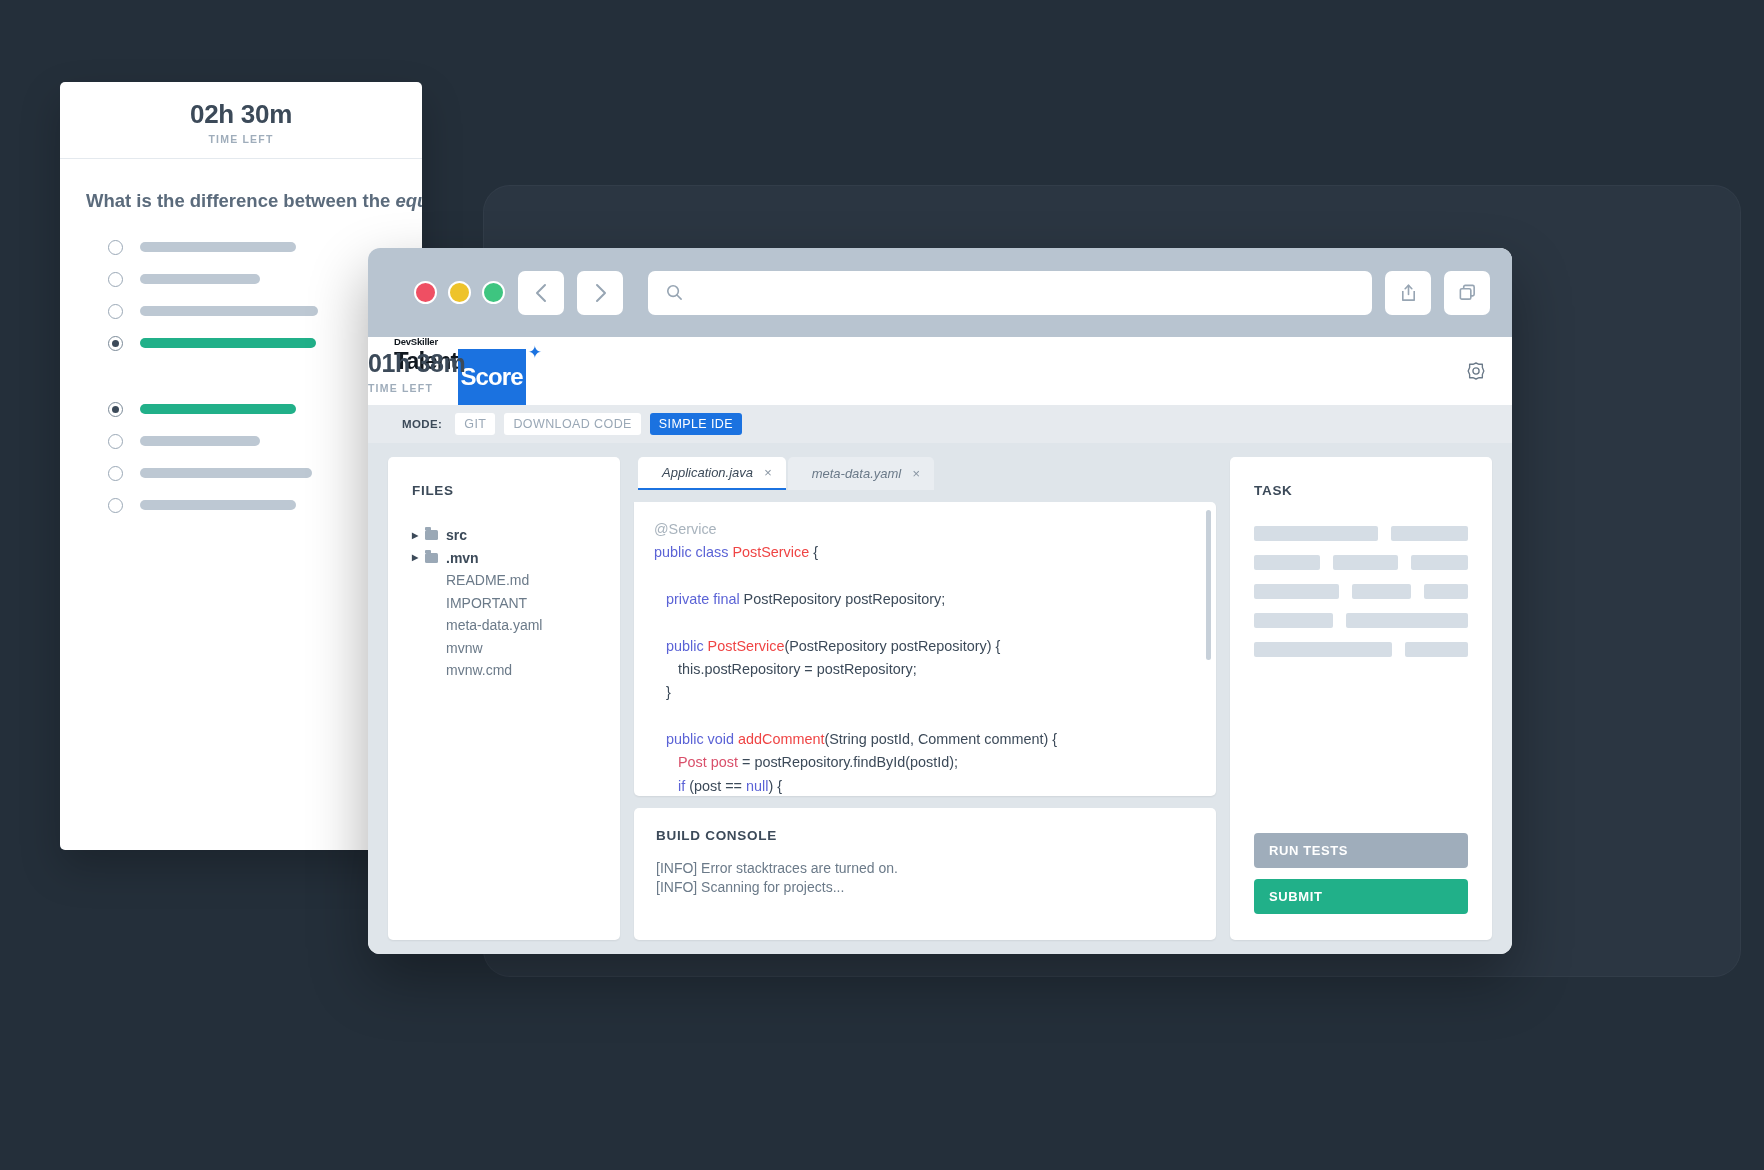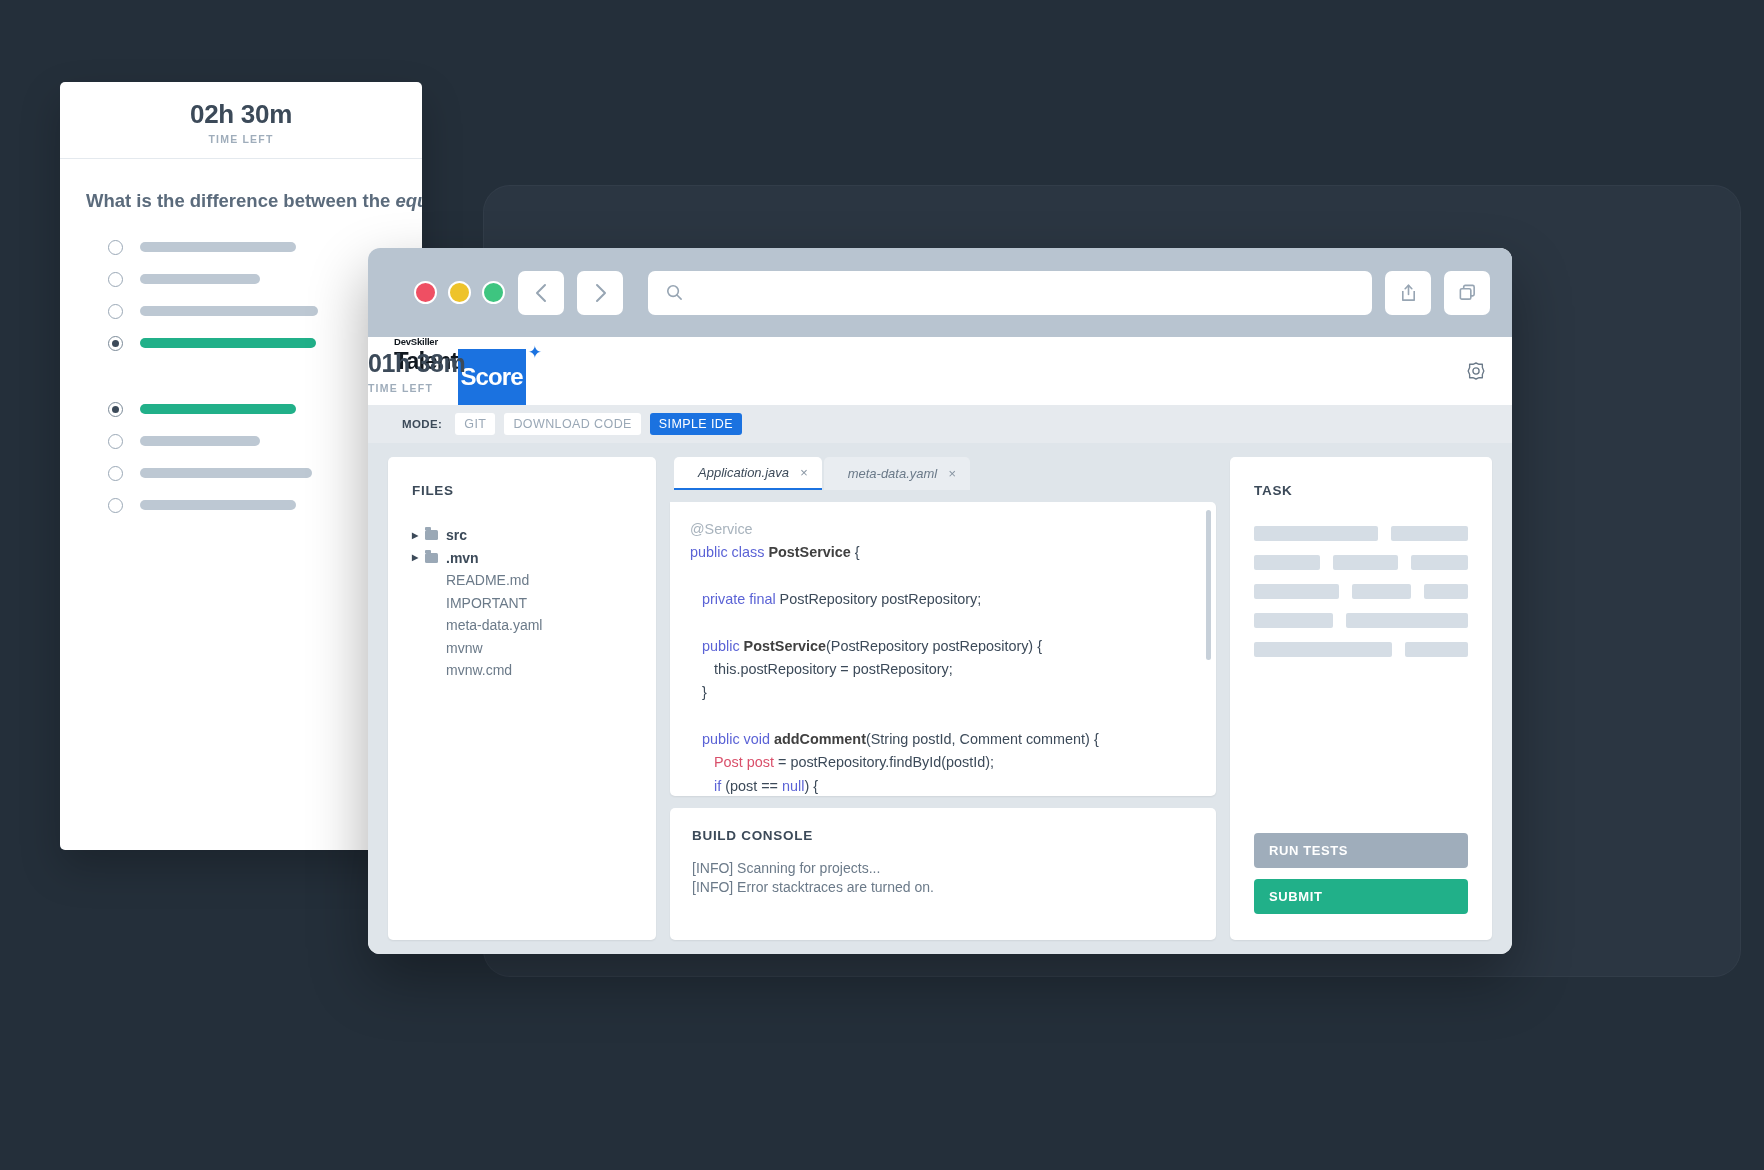--- a/index.html
+++ b/index.html
@@ -247,21 +247,21 @@
     display: flex;
     padding: 14px 20px;
     box-sizing: border-box;
     gap: 14px;
   }
   .panel {
     background: #fff;
     border-radius: 5px;
     box-shadow: 0 1px 2px rgba(0,0,0,0.07);
   }
-  .files-panel { width: 268px; padding: 26px 24px; box-sizing: border-box; }
+  .files-panel { width: 232px; padding: 26px 24px; box-sizing: border-box; }
   .panel-title {
     font-size: 13.5px; font-weight: bold; letter-spacing: 0.7px; color: #3c4a59;
   }
   .tree { margin-top: 26px; }
   .tree-row {
     display: flex; align-items: center;
     font-size: 14px; color: #6b7a89;
     height: 22.5px;
   }
   .tree-row.folder { font-weight: bold; color: #3c4a59; }
@@ -301,21 +301,21 @@
     box-sizing: border-box;
   }
   .code {
     font-family: "Liberation Sans", sans-serif;
     font-size: 14.4px;
     line-height: 1.62;
     color: #3c4a59;
     white-space: pre;
   }
   .kw { color: #5b63d6; }
-  .type { color: #404040; font-weight: bold; }
+  .type { color: #ef4444; }
   .ann { color: #a8b3bd; }
   .red { color: #d94f6a; }
   .scroll-track {
     position: absolute; right: 5px; top: 8px; bottom: 8px; width: 5px;
   }
   .scroll-thumb {
     width: 5px; height: 150px; border-radius: 3px; background: #c7d0d9;
   }
 
   .console-panel {
@@ -517,22 +517,22 @@
         <div class="panel editor">
           <div class="code" id="code-content"><div><span class="ann">@Service</span></div><div><span class="kw">public class </span><span class="type">PostService</span><span> {</span></div><div>&nbsp;</div><div><span>   </span><span class="kw">private final</span><span> PostRepository postRepository;</span></div><div>&nbsp;</div><div><span>   </span><span class="kw">public </span><span class="type">PostService</span><span>(PostRepository postRepository) {</span></div><div><span>      this.postRepository = postRepository;</span></div><div><span>   }</span></div><div>&nbsp;</div><div><span>   </span><span class="kw">public void </span><span class="type">addComment</span><span>(String postId, Comment comment) {</span></div><div><span>      </span><span class="red">Post post</span><span> = postRepository.findById(postId);</span></div><div><span>      </span><span class="kw">if</span><span> (post == </span><span class="kw">null</span><span>) {</span></div></div>
           <div class="scroll-track">
             <div class="scroll-thumb"></div>
           </div>
         </div>
 
         <div class="panel console-panel">
           <div class="panel-title">BUILD CONSOLE</div>
           <div class="console-lines" id="console-lines">
+              <div>[INFO] Error stacktraces are turned on.</div>
               <div>[INFO] Scanning for projects...</div>
-              <div>[INFO] Error stacktraces are turned on.</div>
             </div>
         </div>
       </div>
 
       <div class="panel task-panel">
         <div class="panel-title">TASK</div>
         <div class="skeleton-rows" id="task-skeleton">
             <div class="sk-row">
               <div class="sk" style="width: 165px;"></div>
               <div class="sk" style="width: 102px;"></div>

